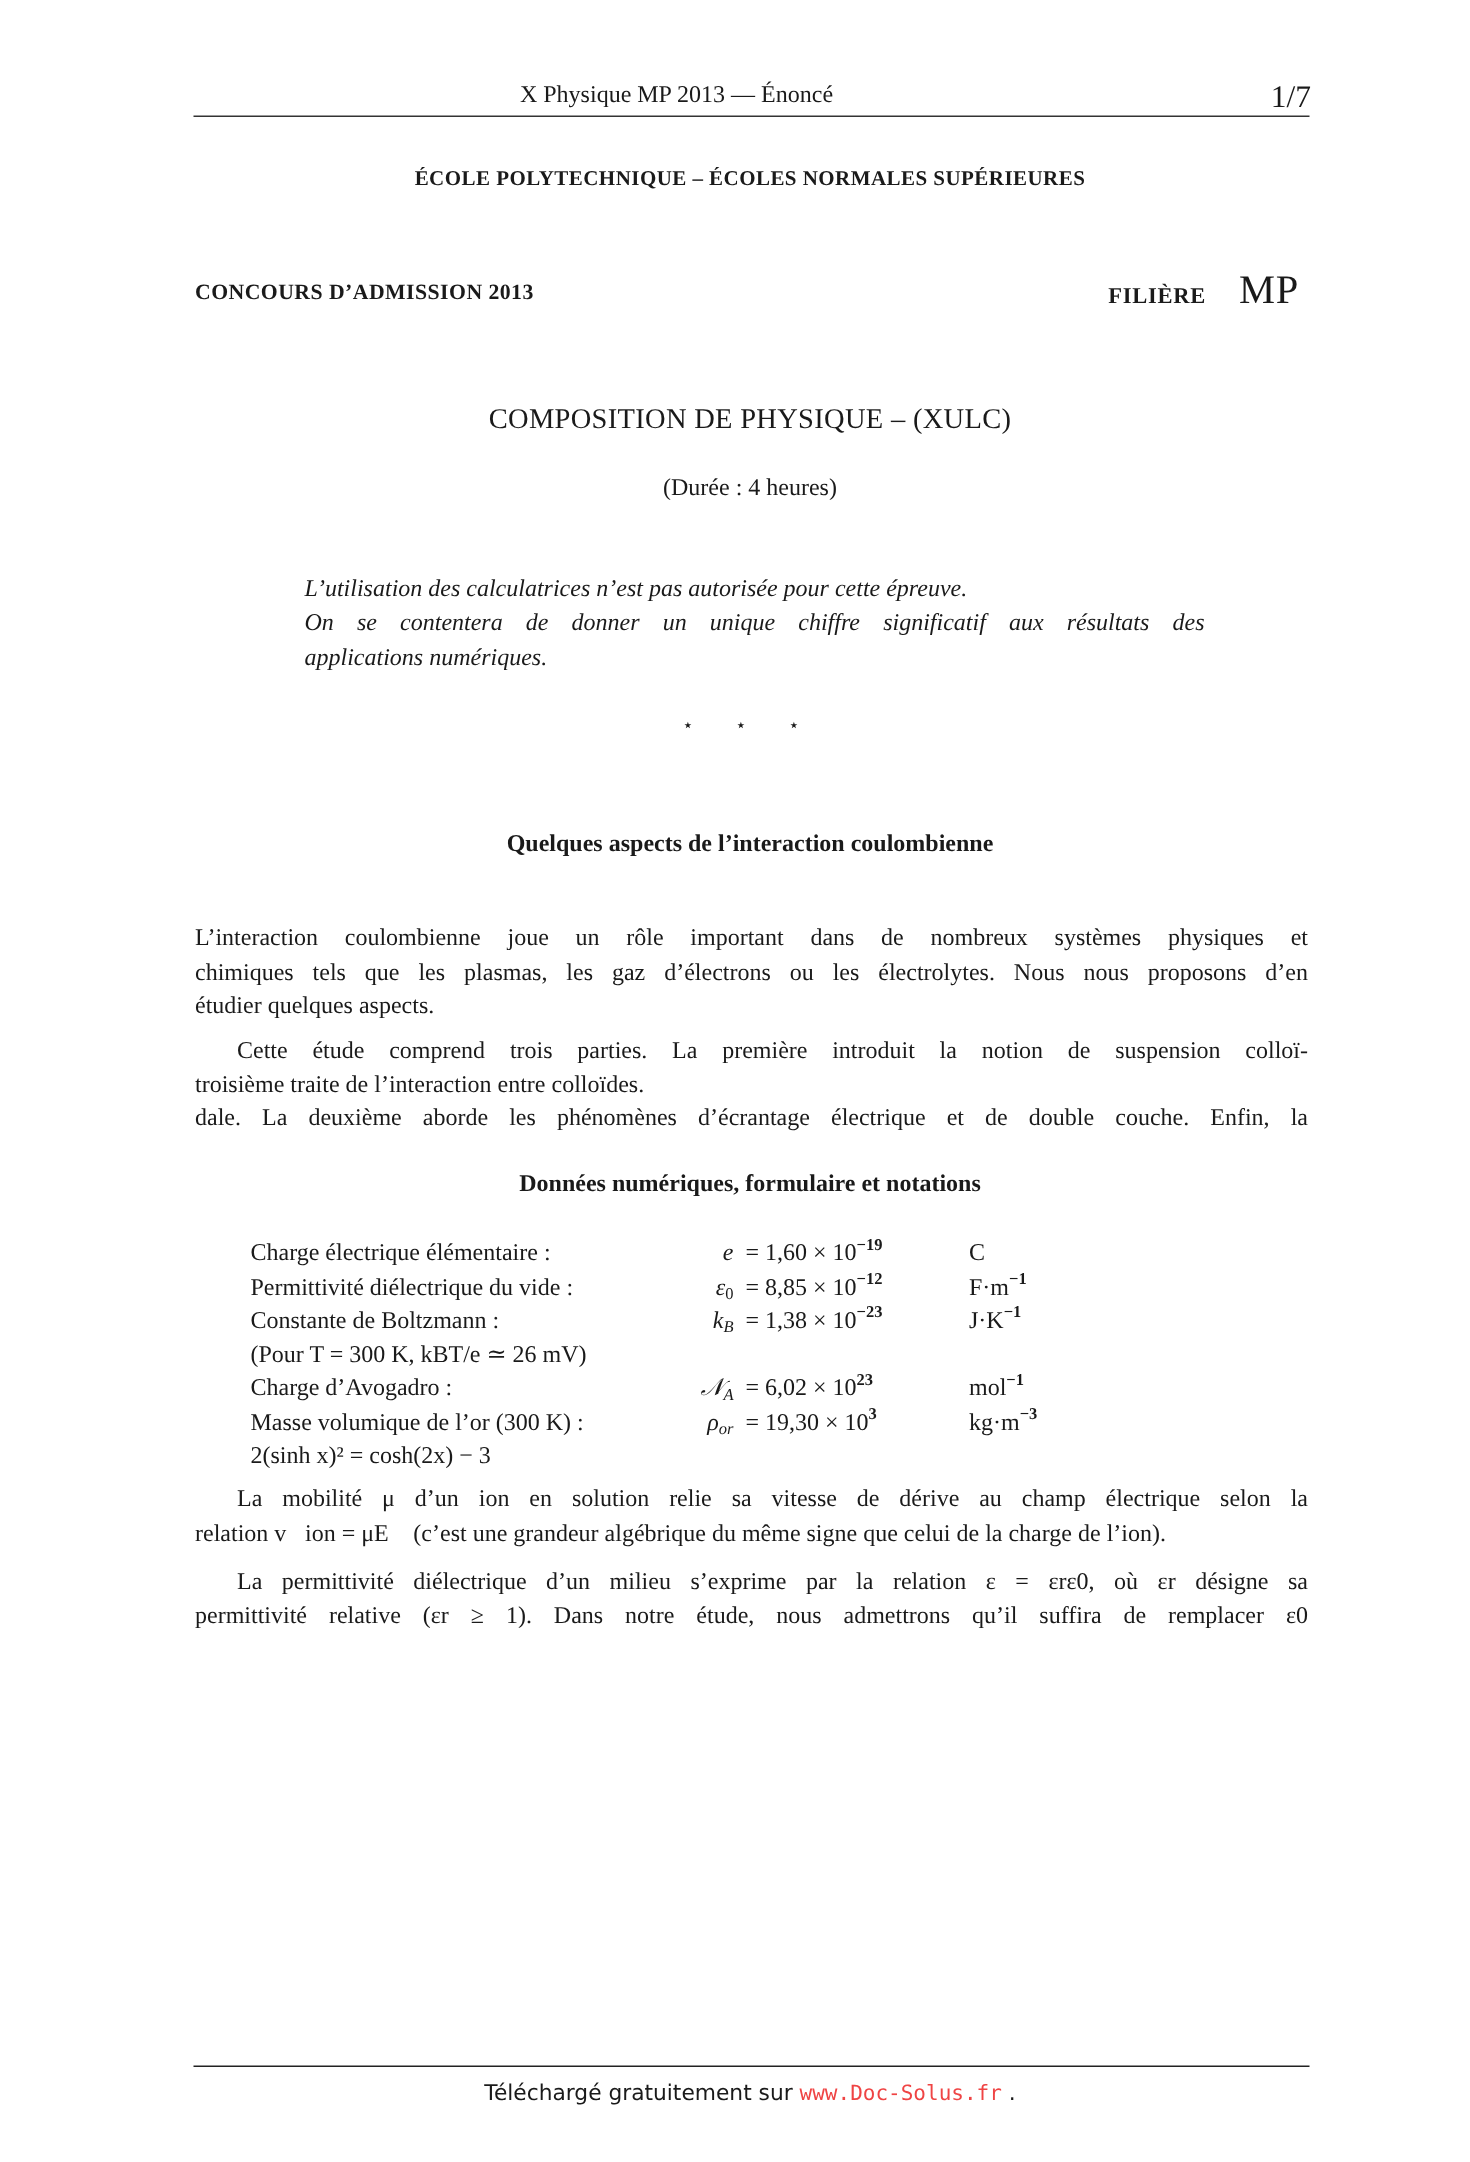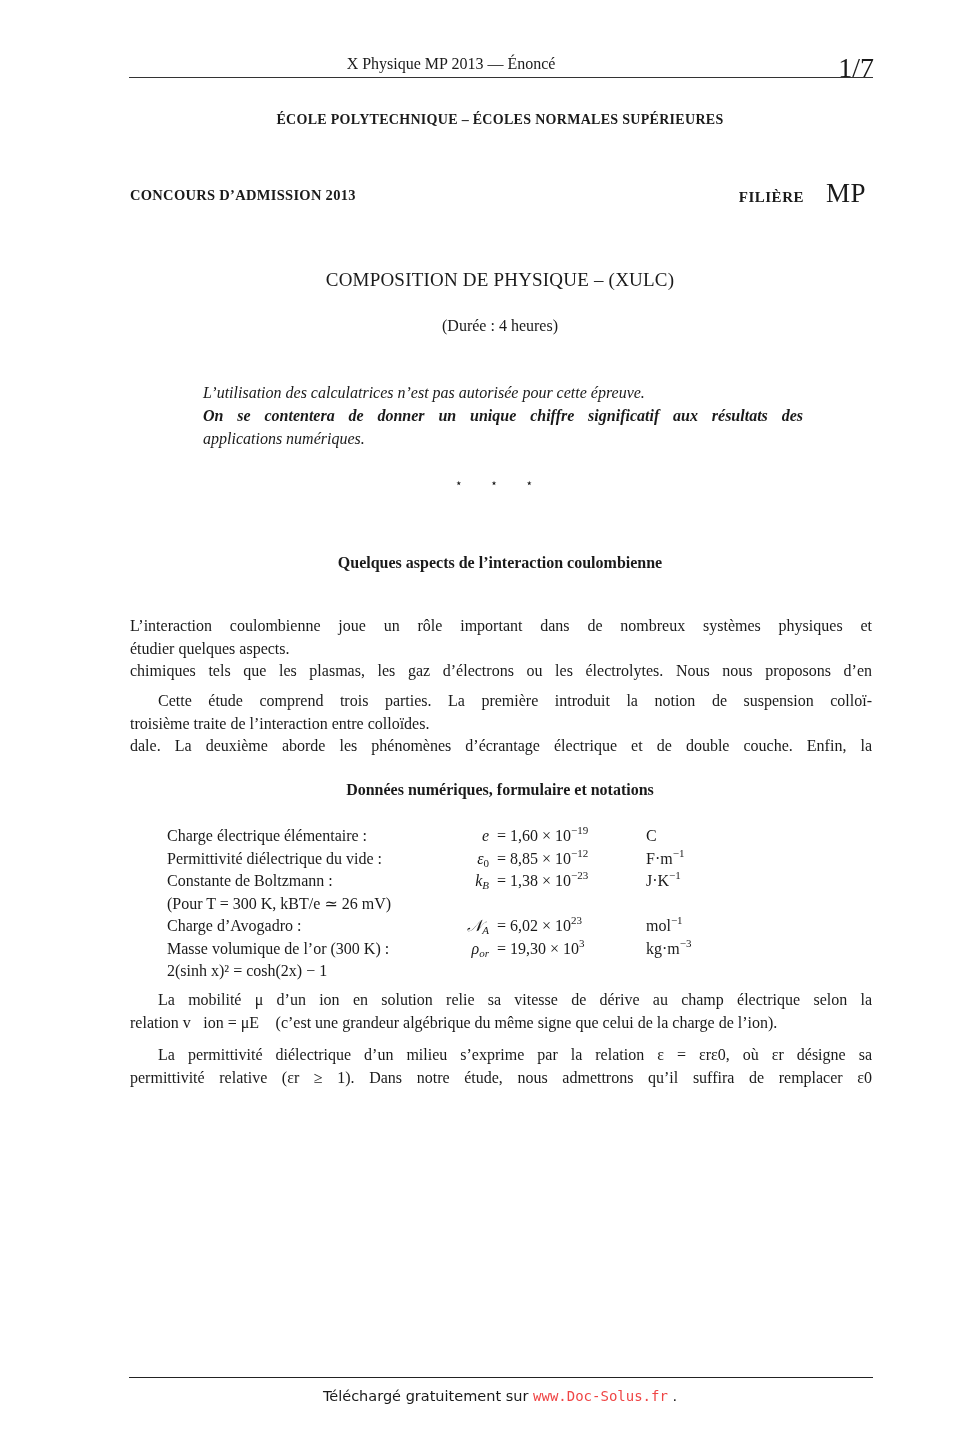--- a/index.html
+++ b/index.html
@@ -4,47 +4,47 @@
 <style>
   html, body { margin: 0; padding: 0; background: #ffffff; }
   body {
     width: 980px; height: 1441px; position: relative; overflow: hidden;
     font-family: "DejaVu Serif", "Liberation Serif", serif;
     color: #1a1a1a;
   }
   .abs { position: absolute; }
   .serif { font-family: "Liberation Serif", "DejaVu Serif", serif; }
   .header-title { left: 0; width: 902px; top: 55px; text-align: center; font-size: 16px; }
-  .page-num { right: 106px; top: 52px; font-size: 28px; }
+  .page-num { right: 106px; top: 52px; font-size: 21px; }
   .header-rule { left: 129px; width: 744px; top: 77px; height: 1px; background: #333; }
   .school { left: 0; width: 1000px; top: 112px; text-align: center; font-size: 14px; font-weight: bold; letter-spacing: 0.3px; }
   .concours { left: 130px; top: 187px; font-size: 14.5px; font-weight: bold; letter-spacing: 0.3px; }
   .filiere { right: 114px; top: 178px; font-weight: bold; font-size: 15px; letter-spacing: 0.5px; }
   .filiere .mp { font-weight: normal; font-size: 27px; margin-left: 22px; }
   .composition { left: 0; width: 1000px; top: 269px; text-align: center; font-size: 19px; letter-spacing: 0.2px; }
   .duree { left: 0; width: 1000px; top: 317px; text-align: center; font-size: 16px; }
   .note { left: 203px; width: 600px; top: 381px; font-size: 16px; font-style: italic; line-height: 23px; }
   .note div { white-space: nowrap; }
-  .note .just { text-align: justify; text-align-last: justify; white-space: normal; font-weight: bold; }
+  .note .just { text-align: justify; text-align-last: justify; white-space: normal; }
   .stars { left: 0; width: 1000px; top: 476px; text-align: center; font-size: 12px; letter-spacing: 12px; }
   .section-title { left: 0; width: 1000px; top: 554px; text-align: center; font-size: 16px; font-weight: bold; }
   .para { left: 130px; width: 742px; font-size: 16px; line-height: 22.5px; text-align: justify; }
   .para .line { display: block; text-align: justify; text-align-last: justify; white-space: nowrap; }
   .para .line.last { text-align-last: left; }
   .para .indent { padding-left: 28px; }
   .p1 { top: 615px; }
   .p2 { top: 690px; }
   .data-title { left: 0; width: 1000px; top: 781px; text-align: center; font-size: 16px; font-weight: bold; }
   .const-table { left: 167px; top: 825px; font-size: 16px; line-height: 22.5px; }
   .const-row { position: relative; height: 22.5px; white-space: nowrap; }
   .c-label { position: absolute; left: 0; }
   .c-sym { position: absolute; right: -322px; text-align: right; font-style: italic; width: 60px; }
   .c-val { position: absolute; left: 330px; }
   .c-unit { position: absolute; left: 479px; }
-  sup { font-size: 11px; vertical-align: 7px; line-height: 0; }
+  sup { font-size: 11px; vertical-align: 7px; line-height: 0; font-weight: bold; }
   sub { font-size: 11px; vertical-align: -3px; line-height: 0; }
   .p3 { top: 989px; }
   .p4 { top: 1044px; }
   .footer-rule { left: 129px; width: 744px; top: 1377px; height: 1px; background: #222; }
   .footer { left: 0; width: 1000px; top: 1388px; text-align: center; font-family: "DejaVu Sans", "Liberation Sans", sans-serif; font-size: 14.5px; }
   .footer .link { font-family: "DejaVu Sans Mono", "Liberation Mono", monospace; color: #ef4444; font-size: 14px; }
 </style>
 </head>
 <body>
 
@@ -67,22 +67,22 @@
   <div class="just">On se contentera de donner un unique chiffre significatif aux résultats des</div>
   <div>applications numériques.</div>
 </div>
 
 <div class="abs stars">⋆ ⋆ ⋆</div>
 
 <div class="abs section-title serif">Quelques aspects de l’interaction coulombienne</div>
 
 <div class="abs para p1 serif">
   <span class="line">L’interaction coulombienne joue un rôle important dans de nombreux systèmes physiques et</span>
+  <span class="line">chimiques tels que les plasmas, les gaz d’électrons ou les électrolytes. Nous nous proposons d’en</span>
   <span class="line last">étudier quelques aspects.</span>
-  <span class="line">chimiques tels que les plasmas, les gaz d’électrons ou les électrolytes. Nous nous proposons d’en</span>
 </div>
 
 <div class="abs para p2 serif">
   <span class="line indent">Cette étude comprend trois parties. La première introduit la notion de suspension colloï-</span>
   <span class="line last">troisième traite de l’interaction entre colloïdes.</span>
   <span class="line">dale. La deuxième aborde les phénomènes d’écrantage électrique et de double couche. Enfin, la</span>
 </div>
 
 <div class="abs data-title serif">Données numériques, formulaire et notations</div>
 
@@ -114,21 +114,21 @@
     <span class="c-val"><span>= 6,02 × 10</span><sup>23</sup></span>
     <span class="c-unit"><span>mol</span><sup>−1</sup></span>
   </div>
   <div class="const-row">
     <span class="c-label">Masse volumique de l’or (300 K) :</span>
     <span class="c-sym"><span>ρ</span><sub>or</sub></span>
     <span class="c-val"><span>= 19,30 × 10</span><sup>3</sup></span>
     <span class="c-unit"><span>kg·m</span><sup>−3</sup></span>
   </div>
   <div class="const-row">
-    <span class="c-label">2(sinh x)² = cosh(2x) − 1</span>
+    <span class="c-label">2(sinh x)² = cosh(2x) − 3</span>
   </div>
 </div>
 
 <div class="abs para p3 serif">
   <span class="line indent">La mobilité μ d’un ion en solution relie sa vitesse de dérive au champ électrique selon la</span>
   <span class="line last">relation v⃗ion = μE⃗ (c’est une grandeur algébrique du même signe que celui de la charge de l’ion).</span>
 </div>
 
 <div class="abs para p4 serif">
   <span class="line indent">La permittivité diélectrique d’un milieu s’exprime par la relation ε = εrε0, où εr désigne sa</span>

